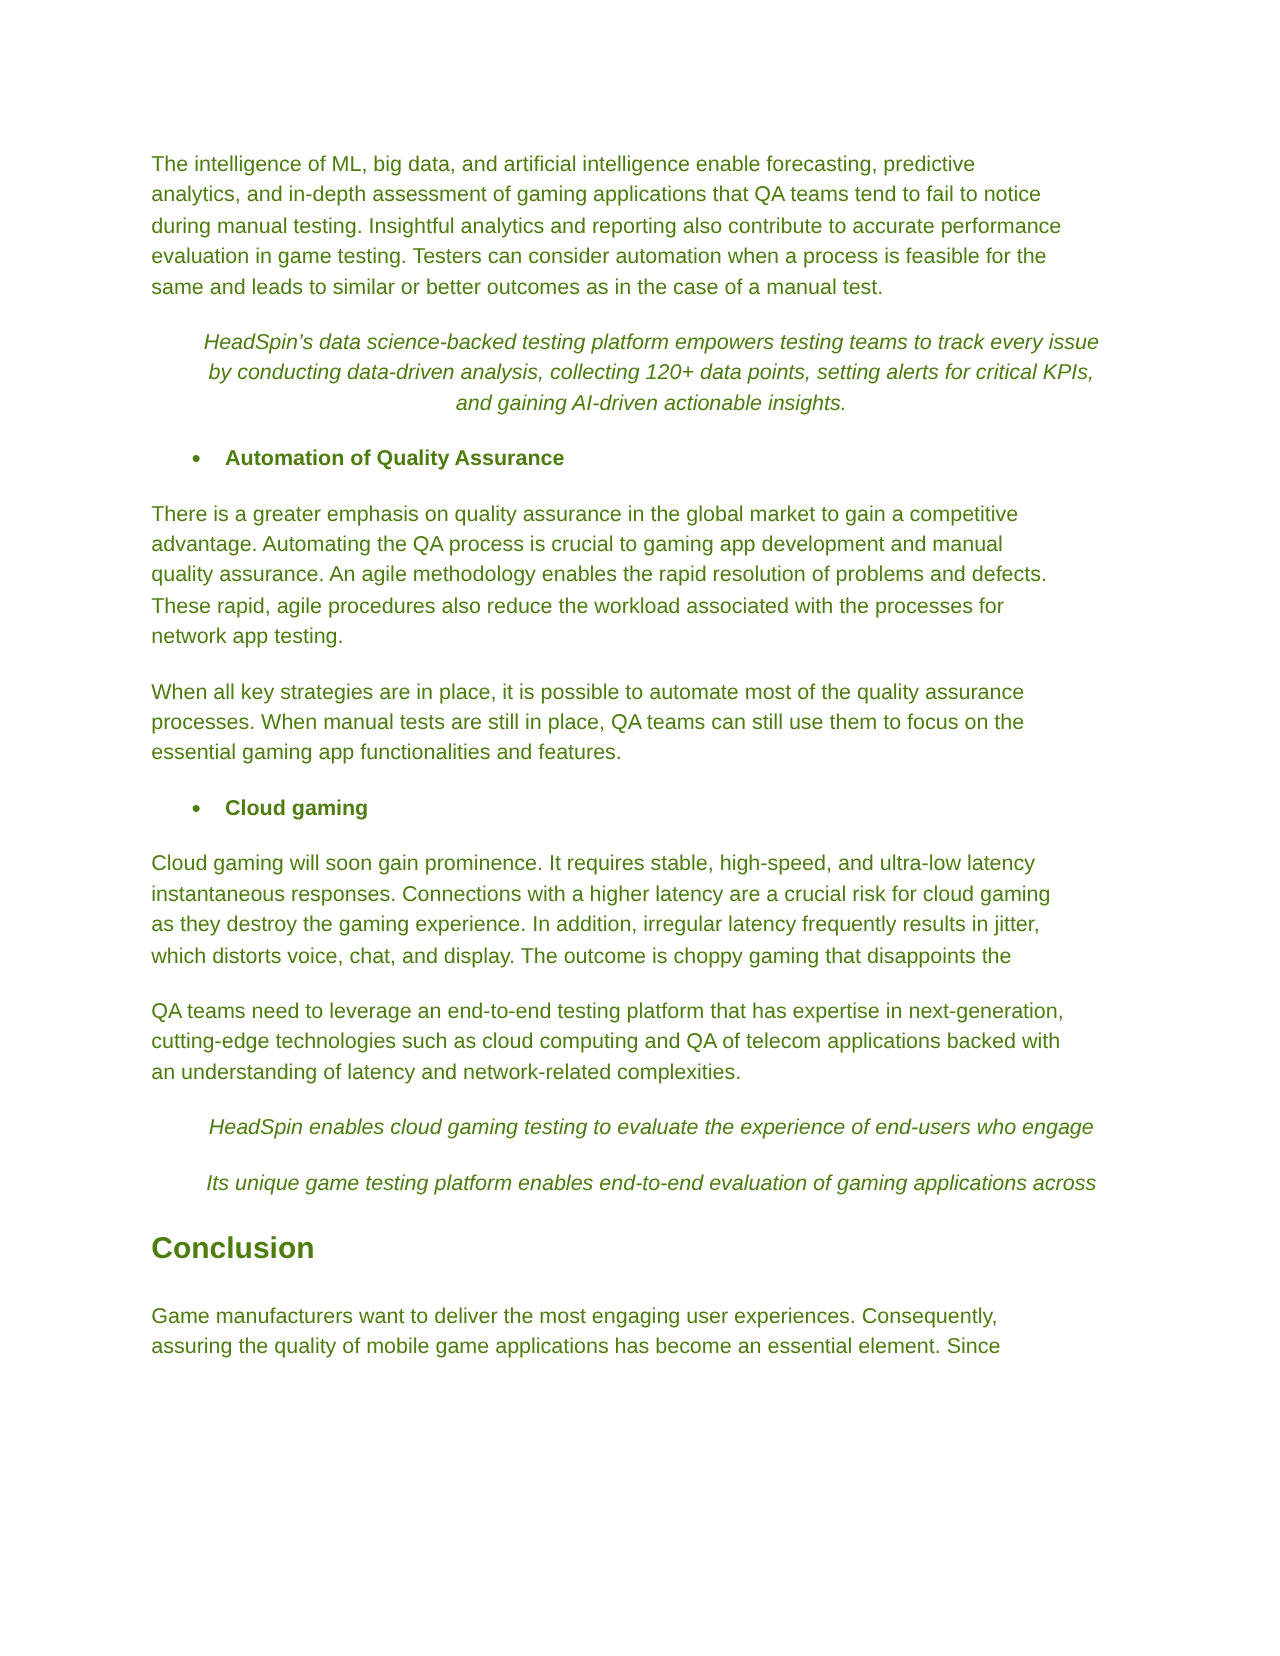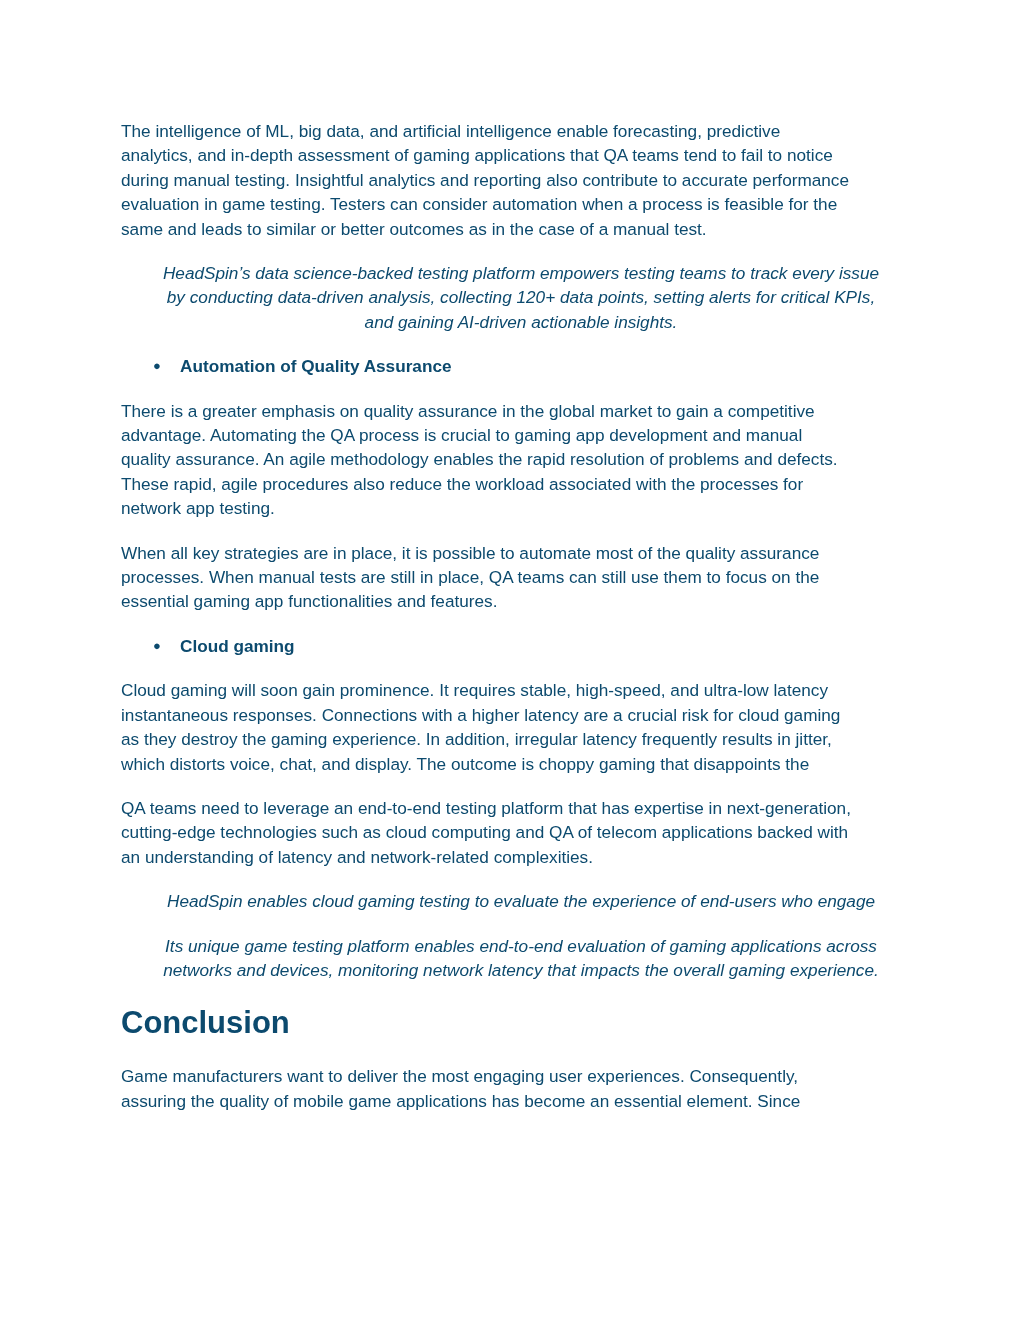--- a/index.html
+++ b/index.html
@@ -1,33 +1,33 @@
 <!DOCTYPE html>
 <html><head>
   <meta charset="utf-8">
   <style>
     html, body { margin: 0; padding: 0; background: #ffffff; }
     body { width: 1024px; height: 1325px; position: relative; overflow: hidden; }
     .page {
       position: absolute; left: 121px; top: 119px; width: 800px;
-      font-family: "Liberation Sans", sans-serif; color: #0c4a6e;
+      font-family: "Liberation Sans", sans-serif; color: #4d7c0f;
       font-size: 17.2px; line-height: 24.4px;
     }
     .para { margin: 0 0 20px 0; }
     .para .line { display: block; white-space: nowrap; }
     .italic { font-style: italic; text-align: center; }
     .bullet {
       position: relative; margin: 0 0 20px 0; padding-left: 59px;
       font-weight: bold; height: 24.4px;
     }
     .bullet .dot {
       position: absolute; left: 32px; top: 0; font-weight: normal; font-size: 13px;
     }
     .heading {
-      font-size: 31px; font-weight: bold; line-height: 34px;
+      font-size: 24px; font-weight: bold; line-height: 34px;
       margin: 24px 0 24px 0;
     }
   </style>
 </head>
 <body>
 
 <div class="page" id="page-root">
     <p class="para">
       <span class="line">The intelligence of ML, big data, and artificial intelligence enable forecasting, predictive</span>
       <span class="line">analytics, and in-depth assessment of gaming applications that QA teams tend to fail to notice</span>
@@ -63,20 +63,19 @@
     <p class="para">
       <span class="line">QA teams need to leverage an end-to-end testing platform that has expertise in next-generation,</span>
       <span class="line">cutting-edge technologies such as cloud computing and QA of telecom applications backed with</span>
       <span class="line">an understanding of latency and network-related complexities.</span>
     </p>
     <p class="para italic">
       <span class="line">HeadSpin enables cloud gaming testing to evaluate the experience of end-users who engage</span>
     </p>
     <p class="para italic">
       <span class="line">Its unique game testing platform enables end-to-end evaluation of gaming applications across</span>
-      <span class="line">networks and devices, monitoring network latency that impacts the overall gaming experience.</span>
     </p>
     <h2 class="heading">Conclusion</h2>
     <p class="para">
       <span class="line">Game manufacturers want to deliver the most engaging user experiences. Consequently,</span>
       <span class="line">assuring the quality of mobile game applications has become an essential element. Since</span>
     </p>
   </div>
 
 </body></html>

